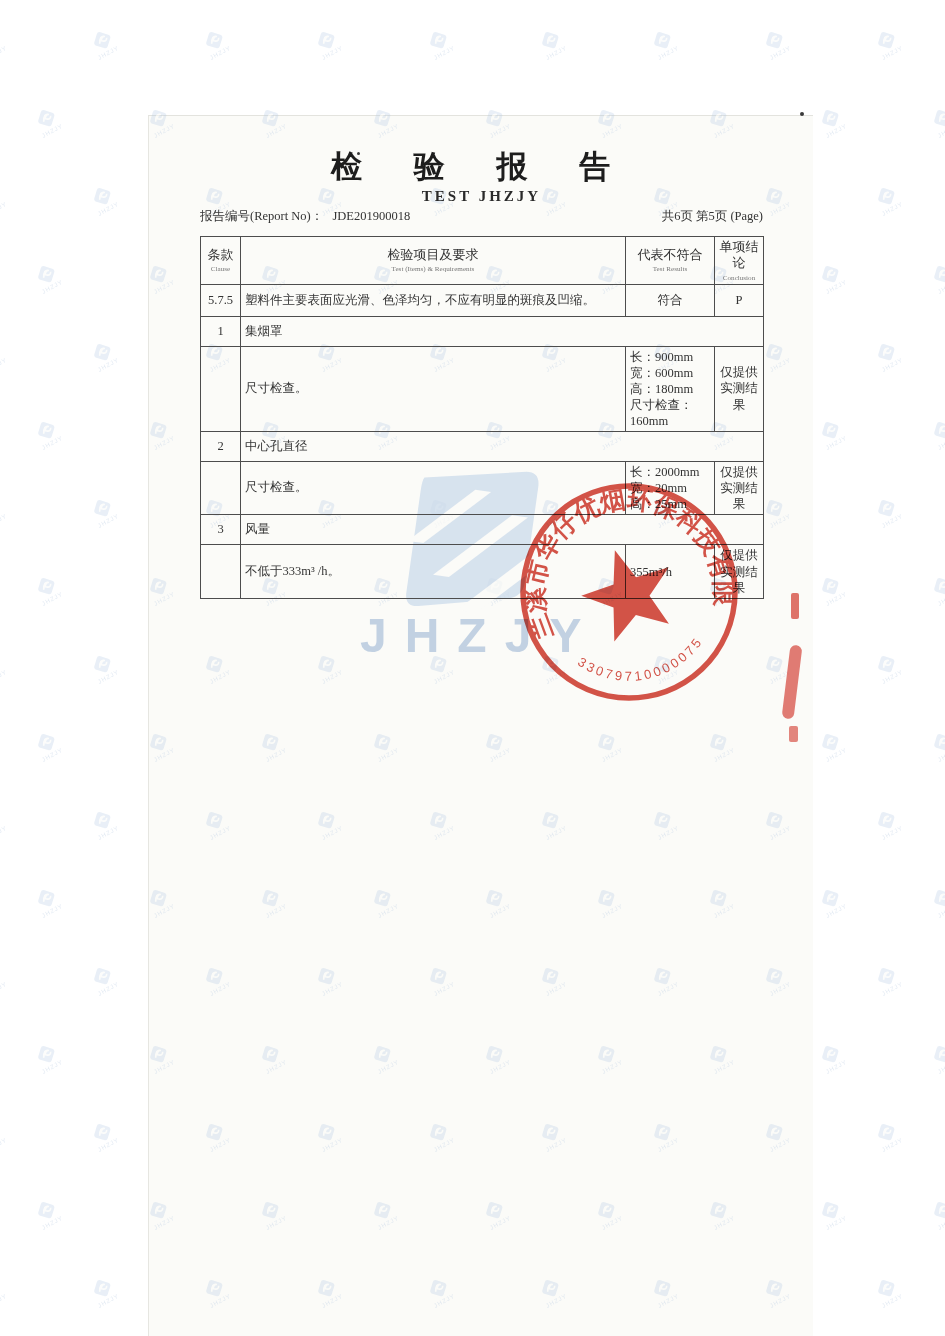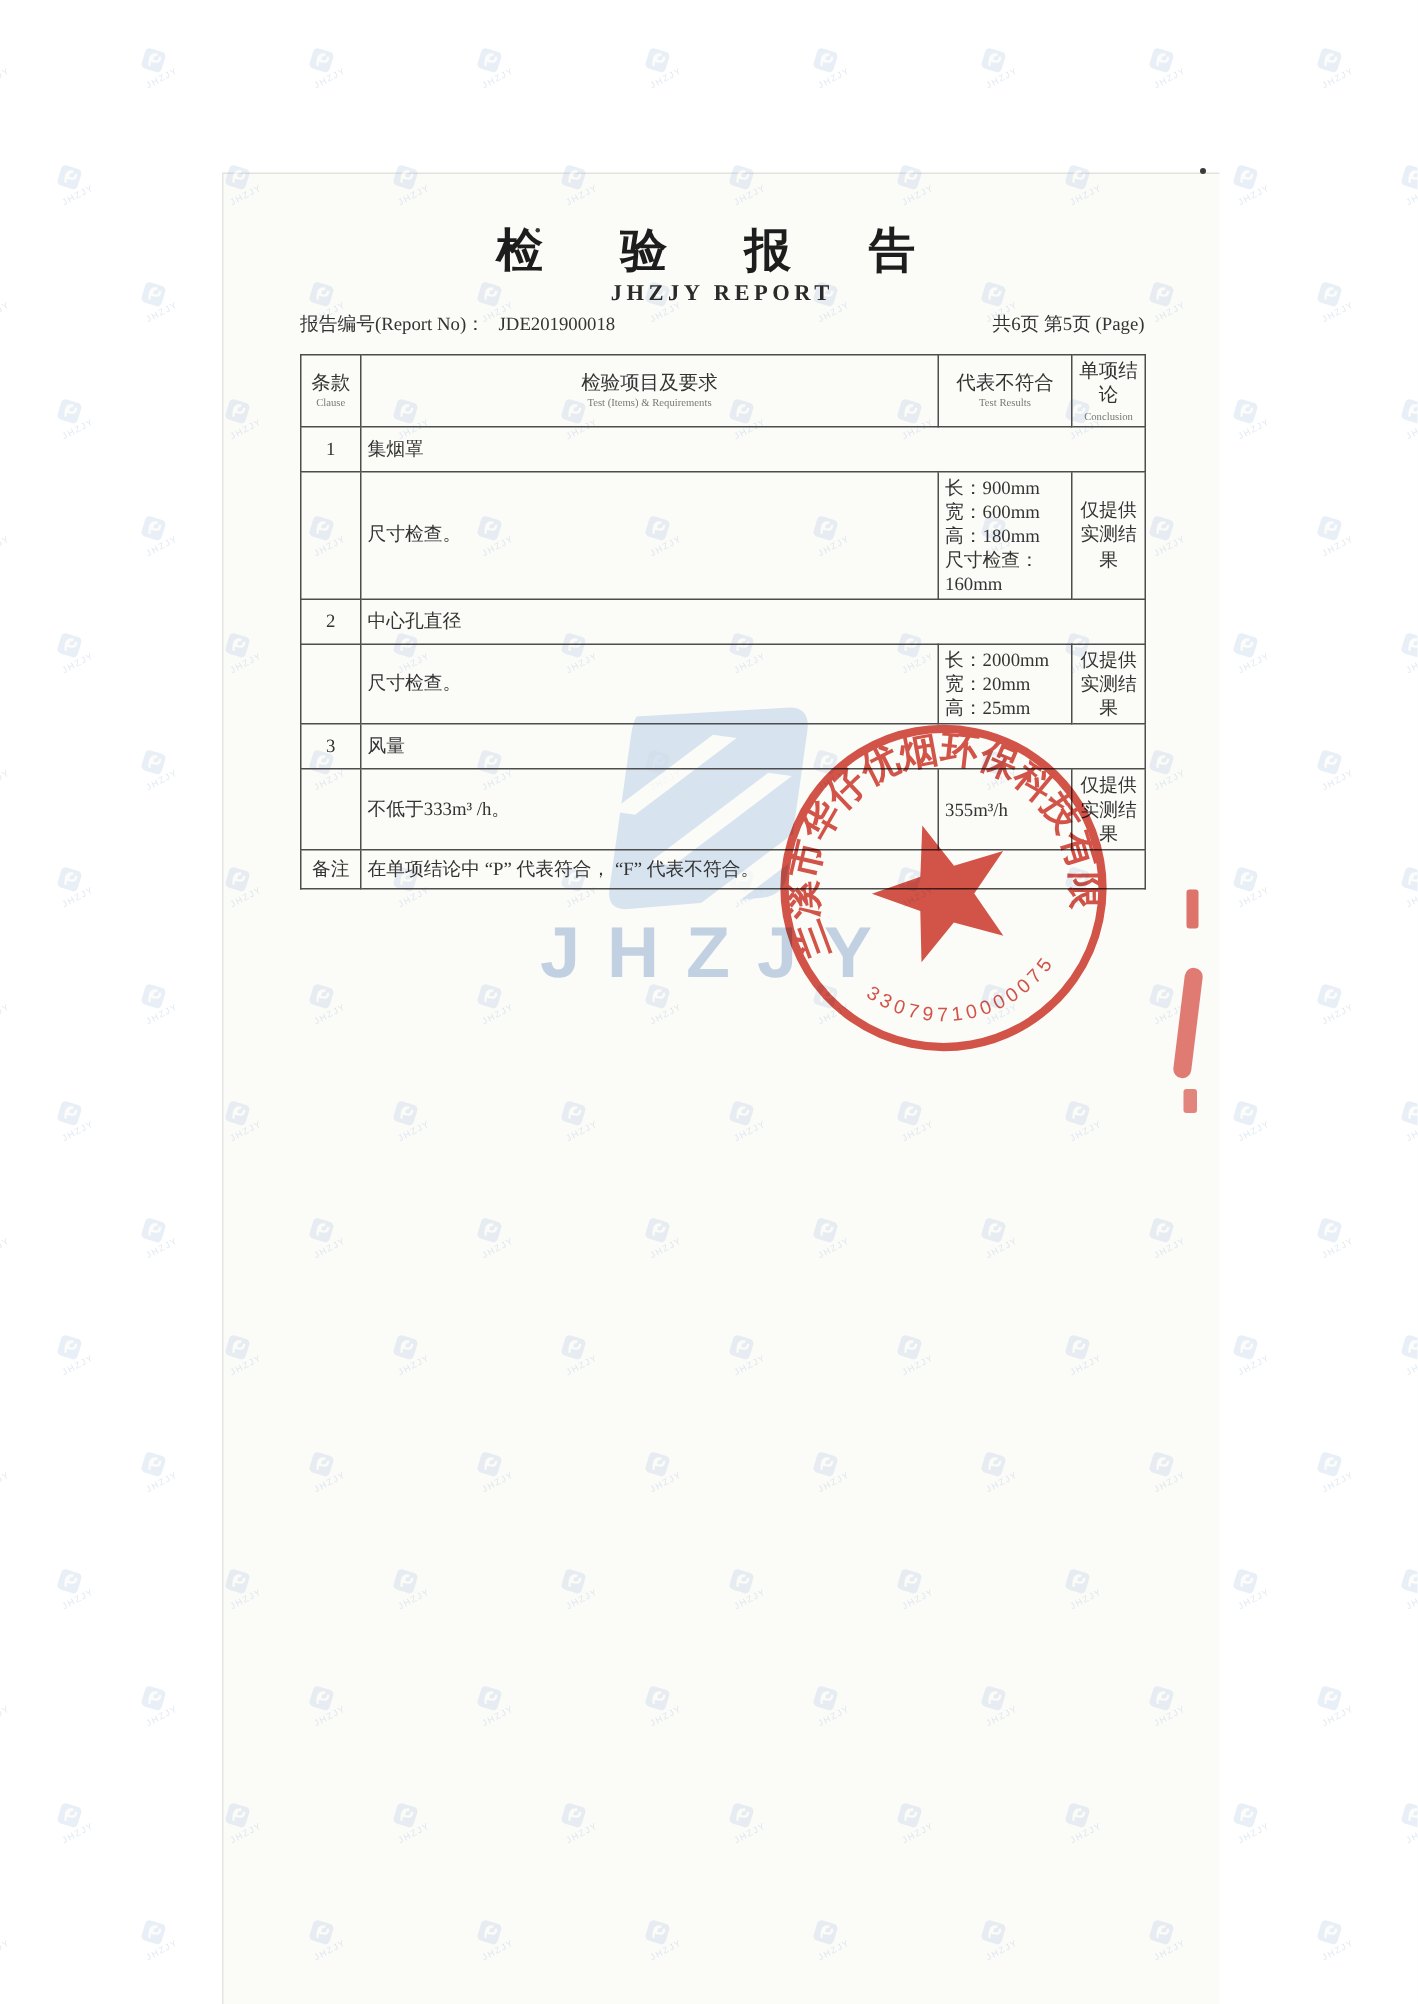--- a/index.html
+++ b/index.html
@@ -1140,21 +1140,21 @@
       <path d="M18 30 L118 10 Q132 8 132 24 L132 120 Q132 134 118 138 L30 158 Q16 161 16 146 L16 44 Q16 33 18 30 Z" fill="#ccdbeb"></path>
       <path d="M10 95 L70 35 L86 35 L26 95 Z" fill="#fbfbf8"></path>
       <path d="M40 125 L110 55 L126 55 L56 125 Z" fill="#fbfbf8"></path>
       <path d="M70 155 L140 85 L150 95 L86 159 Z" fill="#fbfbf8"></path>
     </g>
   </svg>
 </div>
 <div class="big-jhzjy">JHZJY</div>
 
 <div class="title-zh">检  验  报  告</div>
-<div class="title-en">JHZJY REPORT</div>
+<div class="title-en">TEST JHZJY</div>
 <div class="report-line">
   <span>
     <span>报告编号(Report No)：</span>
     <span style="margin-left:6px;">JDE201900018</span>
   </span>
   <span>共6页 第5页 (Page)</span>
 </div>
 
 <table class="report">
   <colgroup>
@@ -1175,20 +1175,26 @@
     </td>
     <td class="c">
       <span class="h-zh">代表不符合</span>
       <span class="h-en">Test Results</span>
     </td>
     <td class="c">
       <span class="h-zh">单项结
 论</span>
       <span class="h-en">Conclusion</span>
     </td>
+  </tr>
+  <tr style="height:32px">
+    <td class="c">5.7.5</td>
+    <td class="item">塑料件主要表面应光滑、色泽均匀，不应有明显的斑痕及凹缩。</td>
+    <td class="c">符合</td>
+    <td class="c">P</td>
   </tr>
   <tr style="height:30px">
     <td class="c">1</td>
     <td class="item" colspan="3">集烟罩</td>
   </tr>
   <tr style="height:66px">
     <td class="c"></td>
     <td class="item">尺寸检查。</td>
     <td class="dims">长：900mm
 宽：600mm
@@ -1218,24 +1224,20 @@
     <td class="item" colspan="3">风量</td>
   </tr>
   <tr style="height:43px">
     <td class="c"></td>
     <td class="item">不低于333m³ /h。</td>
     <td class="dims">355m³/h</td>
     <td class="c pre">仅提供
 实测结
 果</td>
   </tr>
-  <tr style="height:26px">
-    <td class="c">备注</td>
-    <td class="item" colspan="3">在单项结论中 “P” 代表符合， “F” 代表不符合。</td>
-  </tr>
 </tbody>
   </table>
 
 <div class="stamp">
   <svg width="232" height="232" viewBox="0 0 232 232">
     <g transform="rotate(-10 116 116)" fill="none">
       <circle cx="116" cy="116" r="106" stroke="#d03a2e" stroke-width="5.5"></circle>
       <path id="arcTop" d="M 34.5 145.5 A 86 86 0 1 1 197.5 145.5" fill="none"></path>
       <path id="arcBot" d="M 47 172 A 89 89 0 0 0 185 172" fill="none"></path>
       <text font-size="25" font-weight="bold" fill="#d03a2e" font-family="'Liberation Serif','DejaVu Serif',serif">

